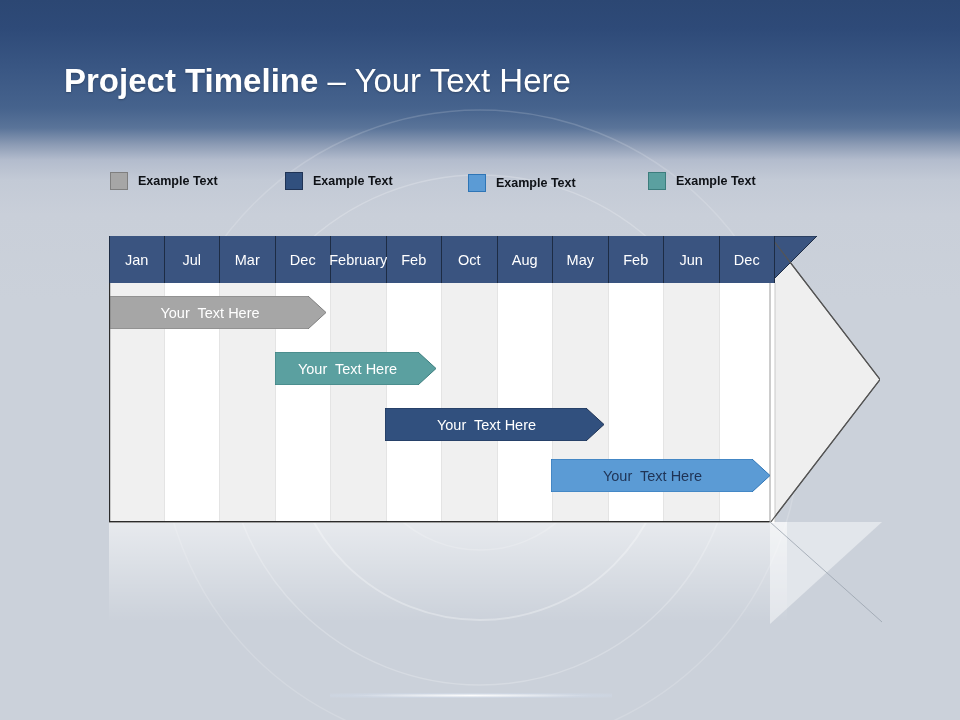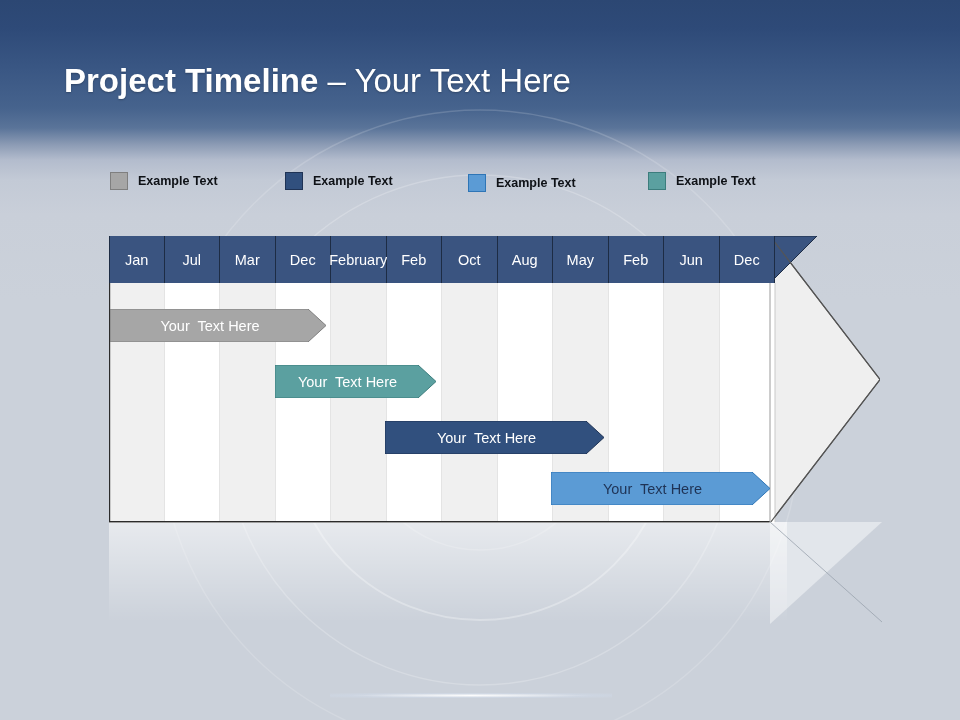--- a/index.html
+++ b/index.html
@@ -140,21 +140,20 @@
   }
   .month-cell:first-child { border-left: 1px solid #1d2c44; }
 
   
   .bar {
     position: absolute;
     height: 33px;
     display: flex;
     align-items: center;
     box-sizing: border-box;
-    margin-top: 13px;
   }
   .bar-shape {
     position: absolute;
     left: 0; top: 0;
     width: 100%;
     height: 100%;
   }
   .bar-label {
     position: relative;
     width: 100%;

